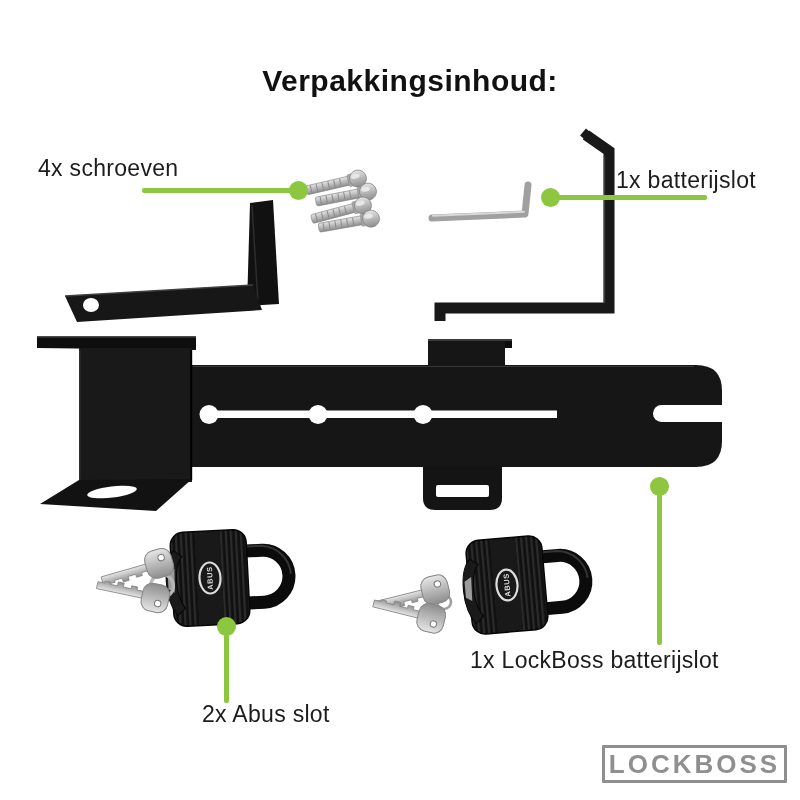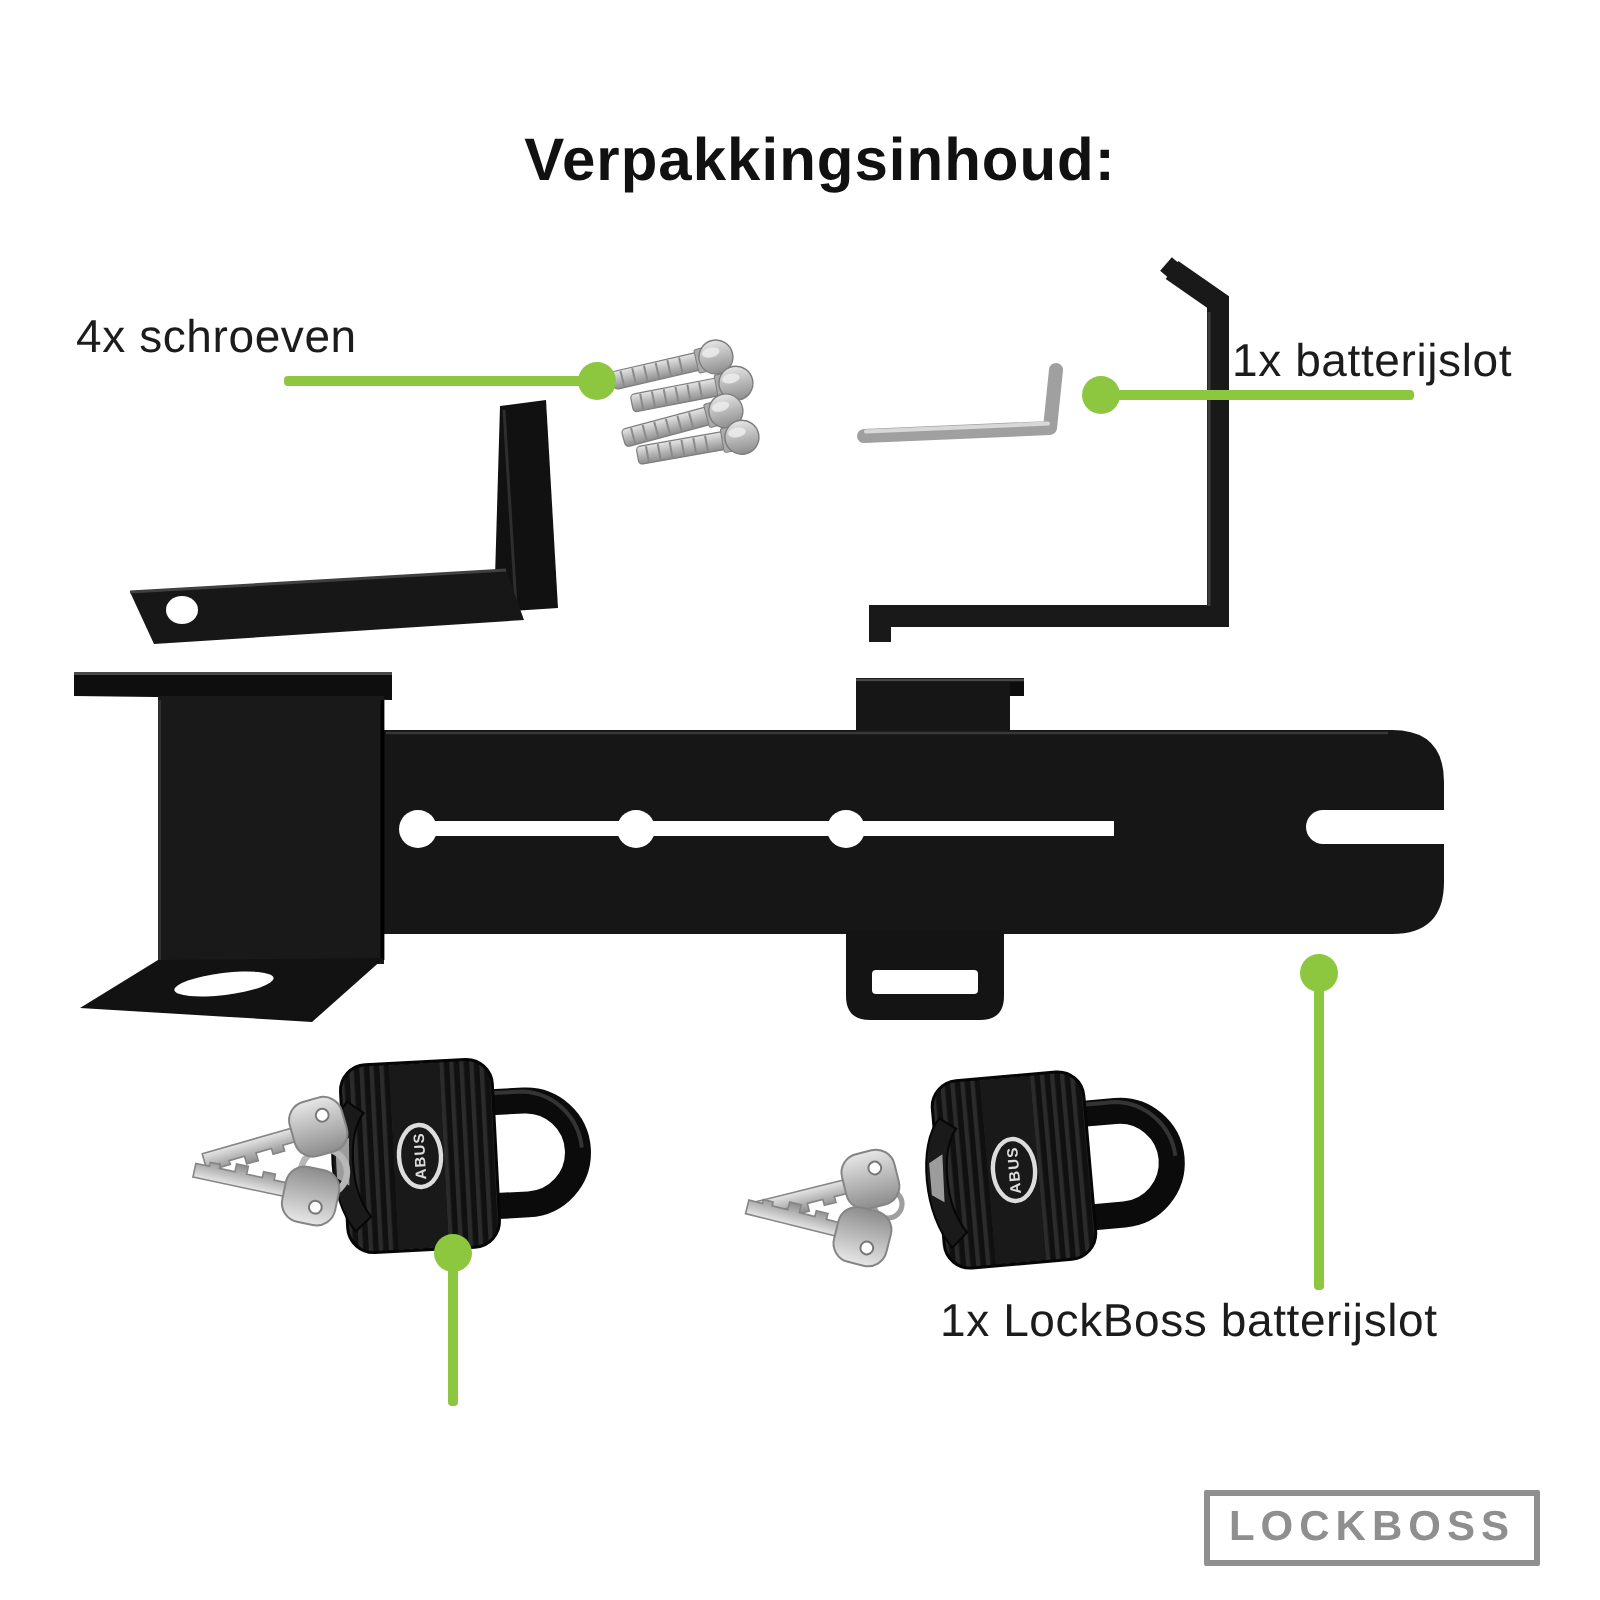--- a/index.html
+++ b/index.html
@@ -24,24 +24,24 @@
     letter-spacing:.3px;white-space:nowrap;line-height:1;
   }
   .hline,.vline{position:absolute;background:var(--accent);border-radius:2px;}
   .hline{height:5px;}
   .vline{width:5px;}
   .dot{
     position:absolute;width:19px;height:19px;border-radius:50%;
     background:var(--accent);
   }
   .logo{
-    position:absolute;left:602px;top:745px;width:168px;height:38px;
+    position:absolute;left:602px;top:745px;width:185px;height:38px;
     border:3px solid var(--logo-gray);border-radius:1px;box-sizing:border-box;
     display:flex;align-items:center;justify-content:center;
-    font-size:21px;font-weight:700;letter-spacing:3px;color:var(--logo-gray);
+    font-size:26px;font-weight:700;letter-spacing:3px;color:var(--logo-gray);
   }
   svg text{font-family:"Liberation Sans","DejaVu Sans",sans-serif;}
   .gfx{position:absolute;left:0;top:0;}
 </style>
 </head>
 <body>
 
 <div class="canvas">
 
   <svg class="gfx" width="800" height="800" viewBox="0 0 800 800" aria-hidden="true">
@@ -164,20 +164,21 @@
   <div class="label" style="left:38px;top:157px">4x schroeven</div>
   <div class="hline" style="left:142px;top:188px;width:152px"></div>
   <div class="dot" style="left:289px;top:181px"></div>
 
   <div class="label" style="left:616px;top:169px">1x batterijslot</div>
   <div class="hline" style="left:551px;top:195px;width:156px"></div>
   <div class="dot" style="left:541px;top:188px"></div>
 
   <div class="dot" style="left:217px;top:617px"></div>
   <div class="vline" style="left:224px;top:628px;height:75px"></div>
+  <div class="label" style="left:202px;top:703px">2x Abus slot</div>
 
   <div class="dot" style="left:650px;top:477px"></div>
   <div class="vline" style="left:657px;top:488px;height:157px"></div>
   <div class="label" style="left:470px;top:649px">1x LockBoss batterijslot</div>
 
   <div class="logo">
     <span>LOCKBOSS</span>
   </div>
 
 </div>

